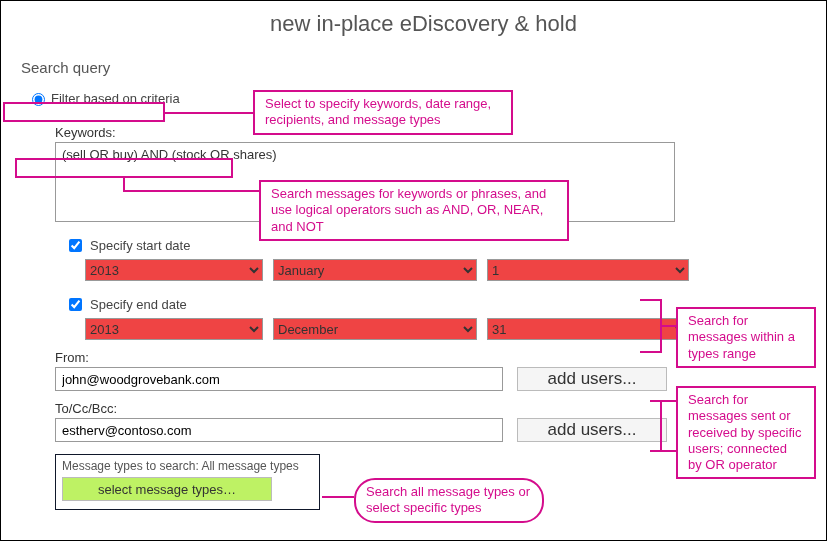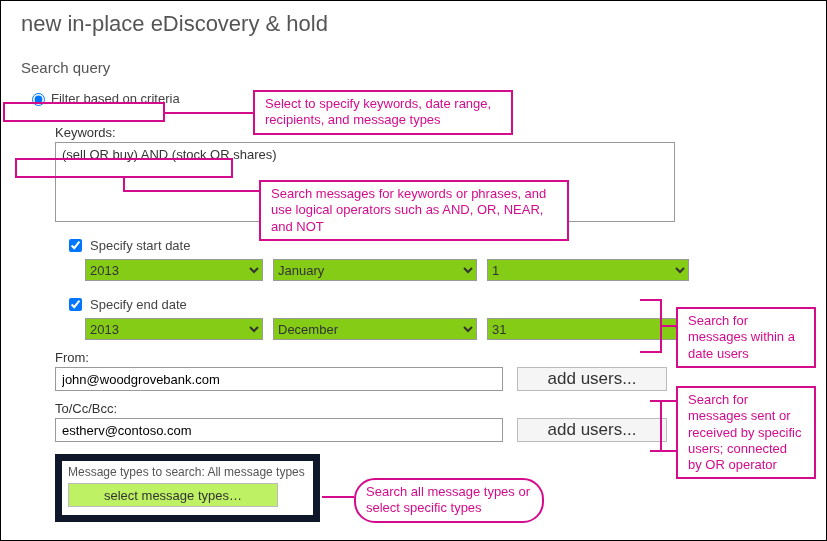--- a/index.html
+++ b/index.html
@@ -13,20 +13,21 @@
     height: 541px;
     border: 1px solid #000;
     position: relative;
     overflow: hidden;
   }
   .page-title {
     font-size: 22px;
     font-weight: 300;
     color: #555;
     padding: 10px 0 0 20px;
+    text-align: center;
   }
   .section-title {
     font-size: 15px;
     color: #555;
     padding: 22px 0 0 20px;
   }
   .content { padding: 10px 20px 0 20px; position: relative; }
   .radio-row { display:flex; align-items:center; margin: 4px 0 2px 6px; }
   .radio-row input[type=radio] { margin-right:6px; }
   .callout {
@@ -52,38 +53,38 @@
     background:#fff;
     padding:4px 6px;
     font-size:13px;
     color:#333;
   }
   .kw-text { display:inline-block; }
   .check-row { display:flex; align-items:center; margin:14px 0 4px 24px; }
   .check-row input[type=checkbox]{ margin-right:8px;}
   .date-row { display:flex; align-items:center; margin:2px 0 0 44px; gap:10px;}
   .date-row select {
-    border:1px solid #999; background:#84cc16;
+    border:1px solid #999; background:#ef4444;
     height:22px; font-size:13px; color:#333;
   }
   .sel-year { width:178px; }
   .sel-month { width:204px; }
   .sel-day  { width:202px; }
   .field-label { margin:10px 0 2px 14px; color:#333; }
   .field-row { display:flex; align-items:center; margin:0 0 0 14px; gap:14px;}
   .text-input {
     border:1px solid #999; height:24px; width:448px;
     padding:2px 6px; font-size:13px; background:#fff;
   }
   .btn {
     height:24px; border:1px solid #bbb; background:#f5f5f5;
     font-size:17px; color:#333; width:150px; cursor:pointer;
   }
   .msg-block {
-    margin:12px 0 0 14px; border:7px solid #0f172a;
+    margin:12px 0 0 14px; border:1px solid #0f172a;
     width:265px; padding:4px 6px 8px 6px;
   }
   .msg-block-title { color:#555; font-size:12px; margin-bottom:4px;}
   .msg-btn {
     border:1px solid #bbb; background:#bef264;
     width:210px; height:24px; font-size:13px;
     color:#333; cursor:pointer; text-align:center;
   }
 </style>
 </head>
@@ -151,21 +152,21 @@
       <button class="msg-btn">select message types…</button>
     </div>
   </div>
 
 </div>
 
 <div class="pink-line" style="left:639px; top:298px; width:22px; height:2px;"></div>
 <div class="pink-line" style="left:639px; top:350px; width:22px; height:2px;"></div>
 <div class="pink-line" style="left:659px; top:298px; width:2px; height:54px;"></div>
 <div class="pink-line" style="left:661px; top:324px; width:14px; height:2px;"></div>
-<div class="callout" style="left:675px; top:306px; width:140px;">Search for messages within a date users</div>
+<div class="callout" style="left:675px; top:306px; width:140px;">Search for messages within a types range</div>
 
 <div class="pink-line" style="left:661px; top:399px; width:14px; height:2px;"></div>
 <div class="pink-line" style="left:661px; top:449px; width:14px; height:2px;"></div>
 <div class="pink-line" style="left:659px; top:399px; width:2px; height:52px;"></div>
 <div class="pink-line" style="left:649px; top:399px; width:12px; height:2px;"></div>
 <div class="pink-line" style="left:649px; top:449px; width:12px; height:2px;"></div>
 <div class="callout" style="left:675px; top:385px; width:140px;">Search for messages sent or received by specific users; connected by OR operator</div>
 
 <div class="pink-line" style="left:321px; top:495px; width:32px; height:2px;"></div>
 <div class="callout" style="left:353px; top:477px; width:190px;border-radius:21px;">Search all message types or select specific types</div>

